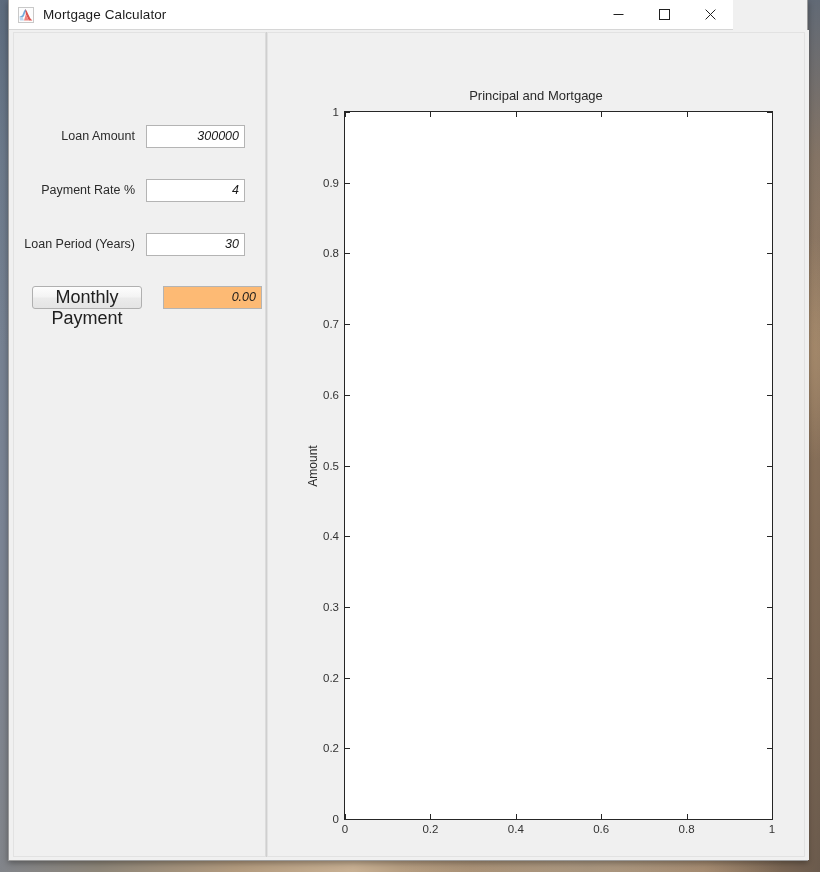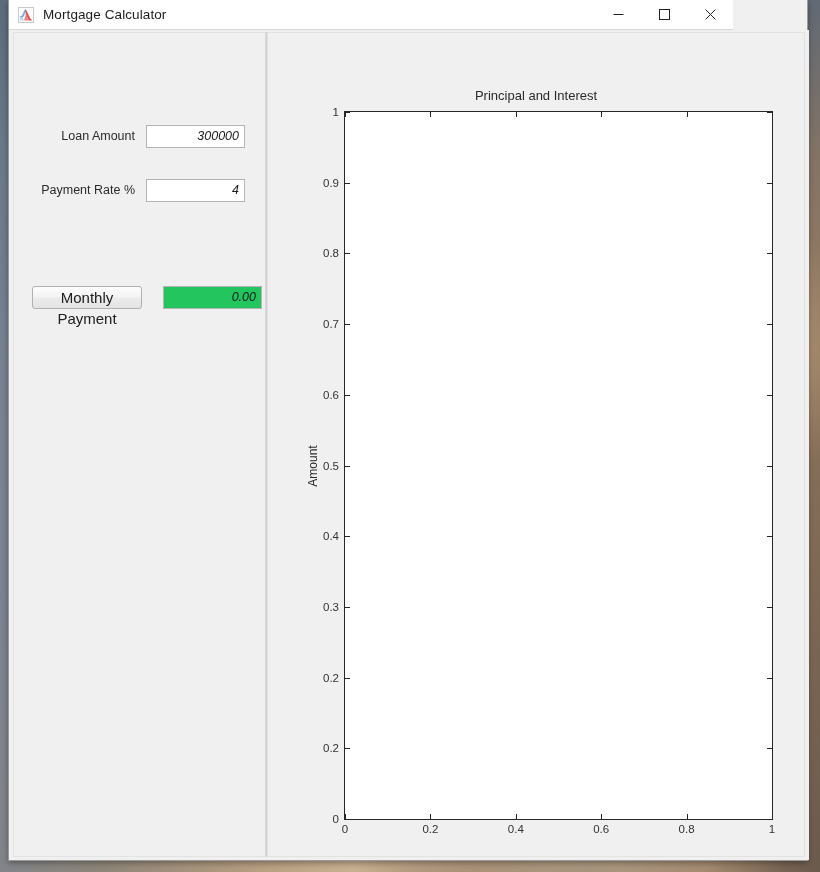--- a/index.html
+++ b/index.html
@@ -163,41 +163,41 @@
     font-family: "Liberation Sans", sans-serif;
     font-size: 12.5px;
     color: #1a1a1a;
     text-align: right;
     padding: 0 5px 0 3px;
     line-height: 21px;
     outline: none;
     font-style: italic;
   }
   .form-input.readonly {
-    background: #22c55e;
+    background: #fdba74;
     color: #1a1a1a;
   }
 
   #row-amount  { top: 91px; }
   #row-rate    { top: 145px; }
   #row-period  { top: 199px; }
   #row-payment { top: 252px; }
 
   
   #calc-button {
     width: 110px;
     height: 23px;
     margin-left: 18px;
     margin-right: 0;
     background: linear-gradient(180deg,#fdfdfd 0%, #f3f3f3 48%, #ebebeb 52%, #e4e4e4 100%);
     border: 1px solid #b0b0b0;
     border-radius: 3px;
     box-sizing: border-box;
     font-family: "Liberation Sans", sans-serif;
-    font-size: 15px;
+    font-size: 18px;
     color: #202020;
     text-align: center;
     line-height: 21px;
     cursor: default;
     padding: 0;
   }
   #row-payment .form-input { margin-left: 21px; }
 
   
   #chart-area {
@@ -330,35 +330,39 @@
       <div class="form-row" id="row-amount">
         <div class="form-label">Loan Amount</div>
         <input class="form-input" type="text" value="300000" style="">
       </div>
 
       <div class="form-row" id="row-rate">
         <div class="form-label">Payment Rate %</div>
         <input class="form-input" type="text" value="4" style="">
       </div>
 
+      <div class="form-row" id="row-period">
+        <div class="form-label">Loan Period (Years)</div>
+        <input class="form-input" type="text" value="30" style="">
+      </div>
 
       <div class="form-row" id="row-payment">
         <button id="calc-button">Monthly Payment</button>
         <input class="form-input readonly" type="text" readonly="" value="0.00" style="">
       </div>
 
     </div>
 
     <div id="divider"></div>
 
     <div id="right-panel"></div>
 
     <div id="chart-area">
 
-      <div id="chart-title">Principal and Interest</div>
+      <div id="chart-title">Principal and Mortgage</div>
 
       <div id="ylabel">
         <span>Amount</span>
       </div>
 
       <div id="plot-box">
         <div id="y-axis-ticks">
             <div class="ytick" style="top: 100%;"></div>
             <div class="ytick right" style="top: 100%;"></div>
             <div class="ytick-label" style="top: 100%;">0</div>

